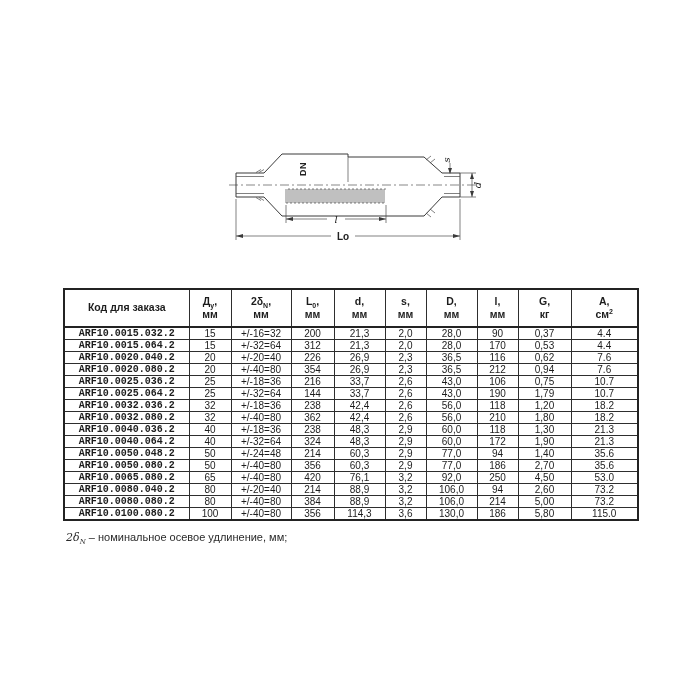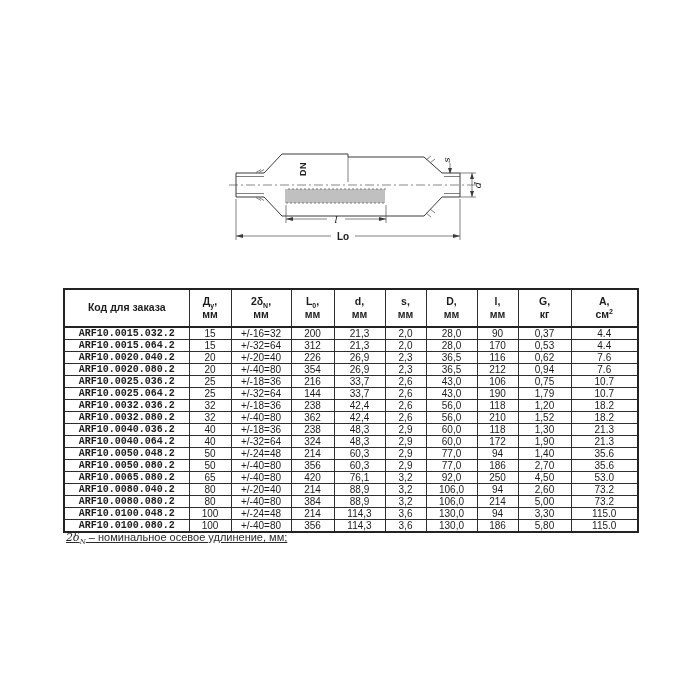--- a/index.html
+++ b/index.html
@@ -21,21 +21,21 @@
   .table-wrap{position:absolute;left:63px;top:252px;margin-top:36px;}
   table{border-collapse:collapse;table-layout:fixed;width:574px;border:2px solid #232323;}
   th,td{border:1px solid #2e2e2e;text-align:center;vertical-align:middle;padding:0 1px;
         font-family:"Liberation Sans", sans-serif;color:#1c1c1c;overflow:hidden;white-space:nowrap;}
   thead th{height:36px;font-size:10.5px;font-weight:bold;line-height:1.25;border-bottom:2px solid #232323;}
   tbody td{height:11px;font-size:10px;line-height:11px;}
   tbody td.code{font-weight:bold;font-family:Liberation Mono, monospace;}
   sub{font-size:7px;line-height:0;}
   sup{font-size:7px;line-height:0;}
   
-  .footnote{position:absolute;left:66px;top:531px;font-size:11px;color:#2a2a2a;text-decoration:underline;}
+  .footnote{position:absolute;left:66px;top:531px;font-size:11px;color:#2a2a2a;}
   .footnote .delta{font-family:"DejaVu Serif", serif;font-style:italic;}
 </style>
 </head>
 <body>
 
 <div class="drawing-wrap">
   <svg viewBox="0 0 258 108" width="258" height="108">
 
     <line class="cl" x1="1" y1="42" x2="256" y2="42"></line>
 
@@ -234,21 +234,21 @@
         </tr>
         <tr>
           <td class="code">ARF10.0032.080.2</td>
           <td>32</td>
           <td>+/-40=80</td>
           <td>362</td>
           <td>42,4</td>
           <td>2,6</td>
           <td>56,0</td>
           <td>210</td>
-          <td>1,52</td>
+          <td>1,80</td>
           <td>18.2</td>
         </tr>
         <tr>
           <td class="code">ARF10.0040.036.2</td>
           <td>40</td>
           <td>+/-18=36</td>
           <td>238</td>
           <td>48,3</td>
           <td>2,9</td>
           <td>60,0</td>
@@ -322,32 +322,20 @@
           <td>+/-40=80</td>
           <td>384</td>
           <td>88,9</td>
           <td>3,2</td>
           <td>106,0</td>
           <td>214</td>
           <td>5,00</td>
           <td>73.2</td>
         </tr>
         <tr>
-          <td class="code">ARF10.0100.048.2</td>
-          <td>100</td>
-          <td>+/-24=48</td>
-          <td>214</td>
-          <td>114,3</td>
-          <td>3,6</td>
-          <td>130,0</td>
-          <td>94</td>
-          <td>3,30</td>
-          <td>115.0</td>
-        </tr>
-        <tr>
           <td class="code">ARF10.0100.080.2</td>
           <td>100</td>
           <td>+/-40=80</td>
           <td>356</td>
           <td>114,3</td>
           <td>3,6</td>
           <td>130,0</td>
           <td>186</td>
           <td>5,80</td>
           <td>115.0</td>

